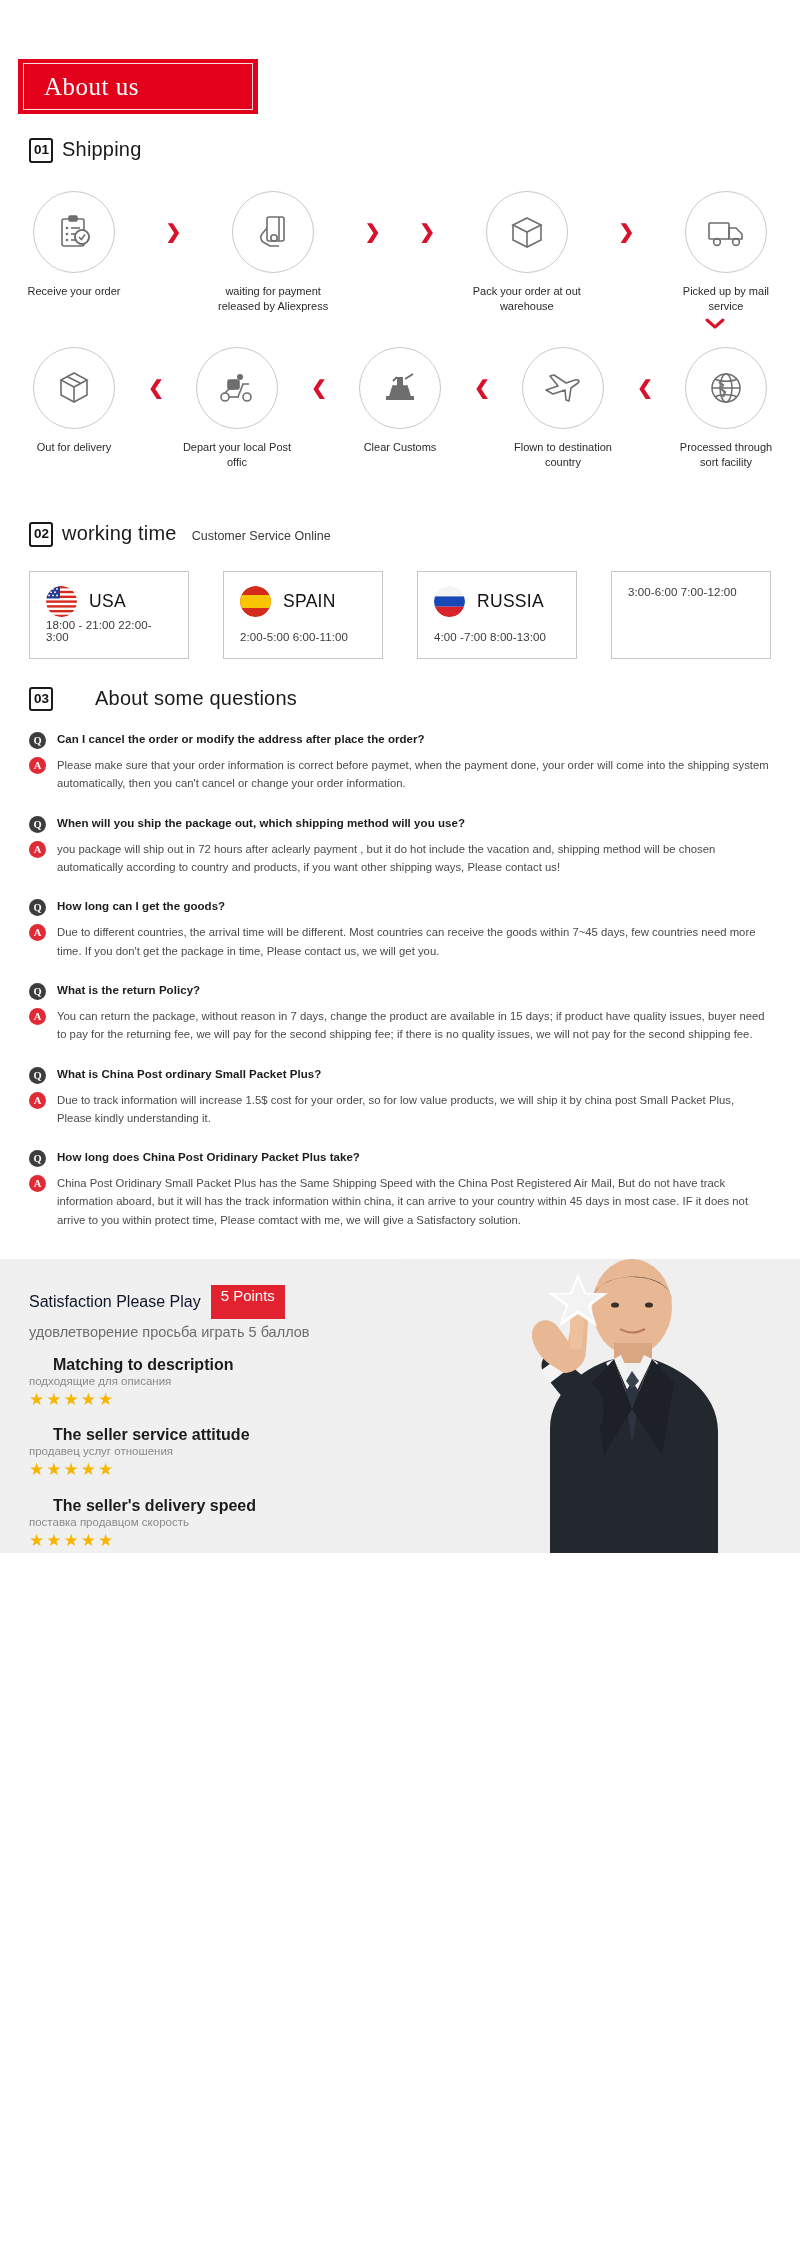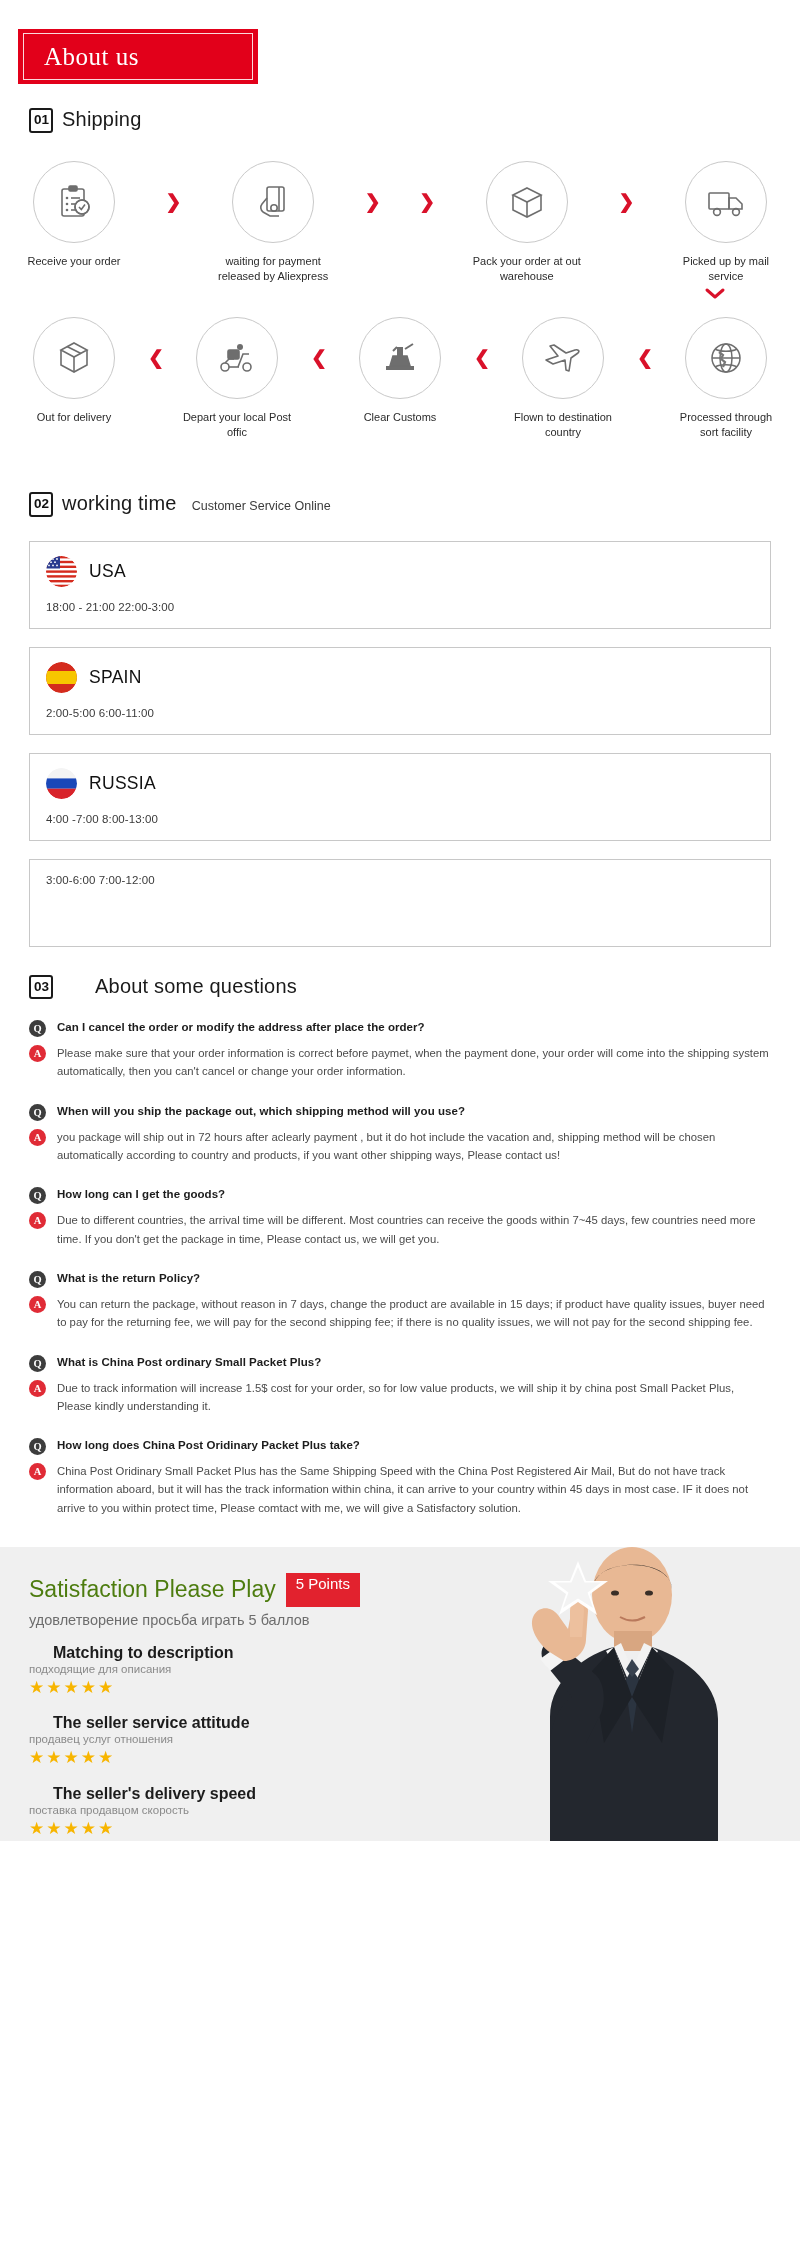--- a/index.html
+++ b/index.html
@@ -14,20 +14,21 @@
     min-height: 2244px;
     background: #ffffff;
     overflow: hidden;
   }
 
   
   .banner-wrap {
     position: relative;
     height: 108px;
     background: #ffffff;
+    margin-top: 30px;
   }
   .banner {
     position: absolute;
     left: 18px;
     top: 29px;
     width: 240px;
     height: 55px;
     background: #e2001a;
     display: flex;
     align-items: center;
@@ -136,21 +137,21 @@
     font-weight: 700;
     line-height: 1;
   }
   .flow-row.second { margin-top: 14px; }
 
   
   .wt-wrap {
     margin-top: 22px;
     padding: 0 29px;
     display: grid;
-    grid-template-columns: 1fr;
+    grid-template-columns: 1fr 1fr 1fr 1fr;
     gap: 18px 34px;
   }
   .wt-card {
     border: 1px solid #c8c8c8;
     padding: 14px 16px 15px 16px;
     height: 88px;
     display: flex;
     flex-direction: column;
     justify-content: space-between;
     background: #fff;
@@ -218,21 +219,21 @@
     width: 400px; height: 294px;
     overflow: hidden;
   }
   .sat-inner {
     position: relative;
     z-index: 3;
     padding: 26px 0 0 29px;
     width: 420px;
   }
   .sat-title-row { display: flex; align-items: center; gap: 10px; }
-  .sat-title { font-size: 23px; color: #4d7c0f; }
+  .sat-title { font-size: 16px; color: #0f172a; }
   .points {
     background: #e2222e;
     color: #fff;
     font-size: 15px;
     font-weight: 400;
     padding: 2px 10px 13px 10px;
     line-height: 1.25;
   }
   .sat-sub {
     margin-top: 5px;

